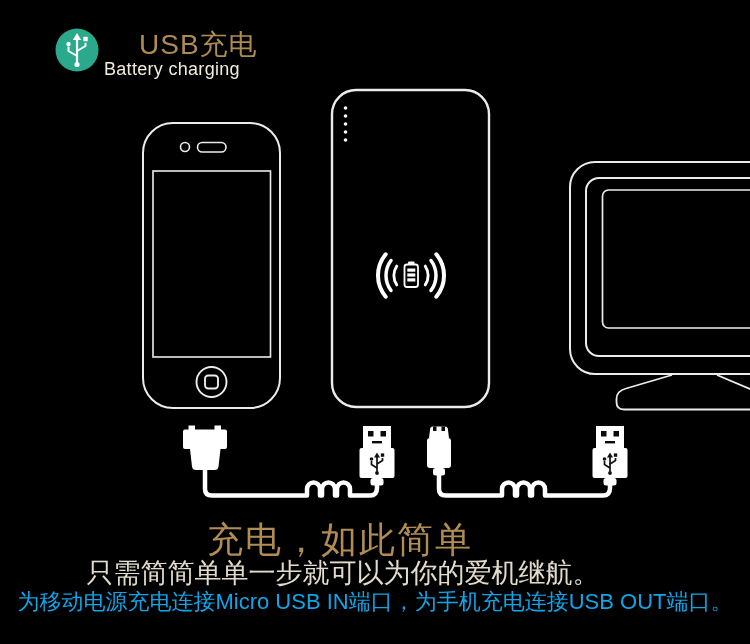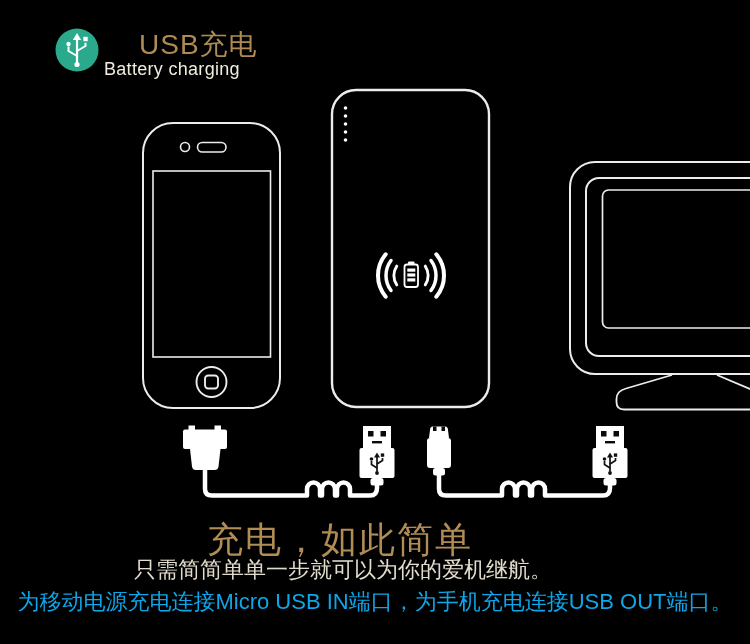--- a/index.html
+++ b/index.html
@@ -24,21 +24,21 @@
     color:#f2ecdd;
   }
   #footer-headline{
     left:0;top:516px;width:594px;text-align:center;
     font-size:36px;font-weight:300;letter-spacing:2px;
     color:#b18d55;
     margin-left:43px;
   }
   #footer-subline{
     left:0;top:555px;width:686px;text-align:center;
-    font-size:22px;font-weight:300;
+    font-size:27px;font-weight:300;
     color:#e2dccd;
   }
   #footer-instructions{
     left:0;top:587px;width:750px;text-align:center;
     font-size:22px;font-weight:300;
     color:#0ea5e9;
   }
 </style>
 </head>
 <body>

